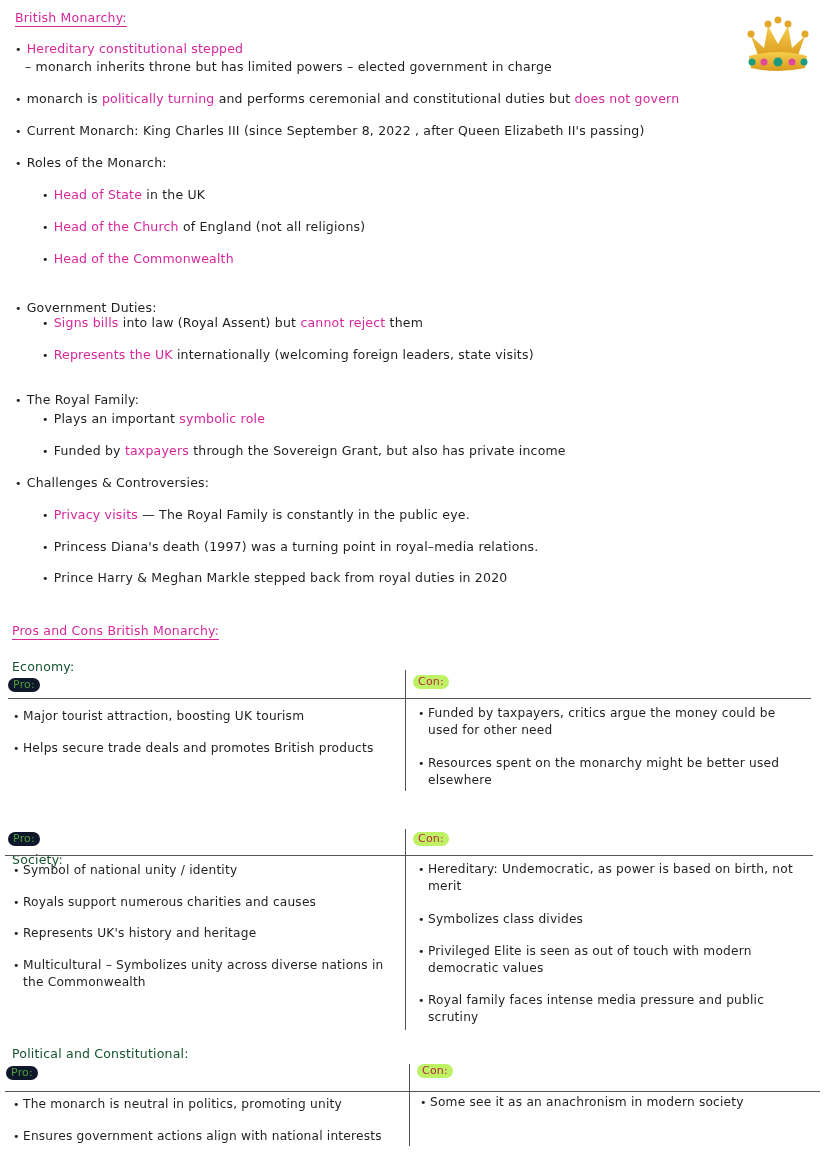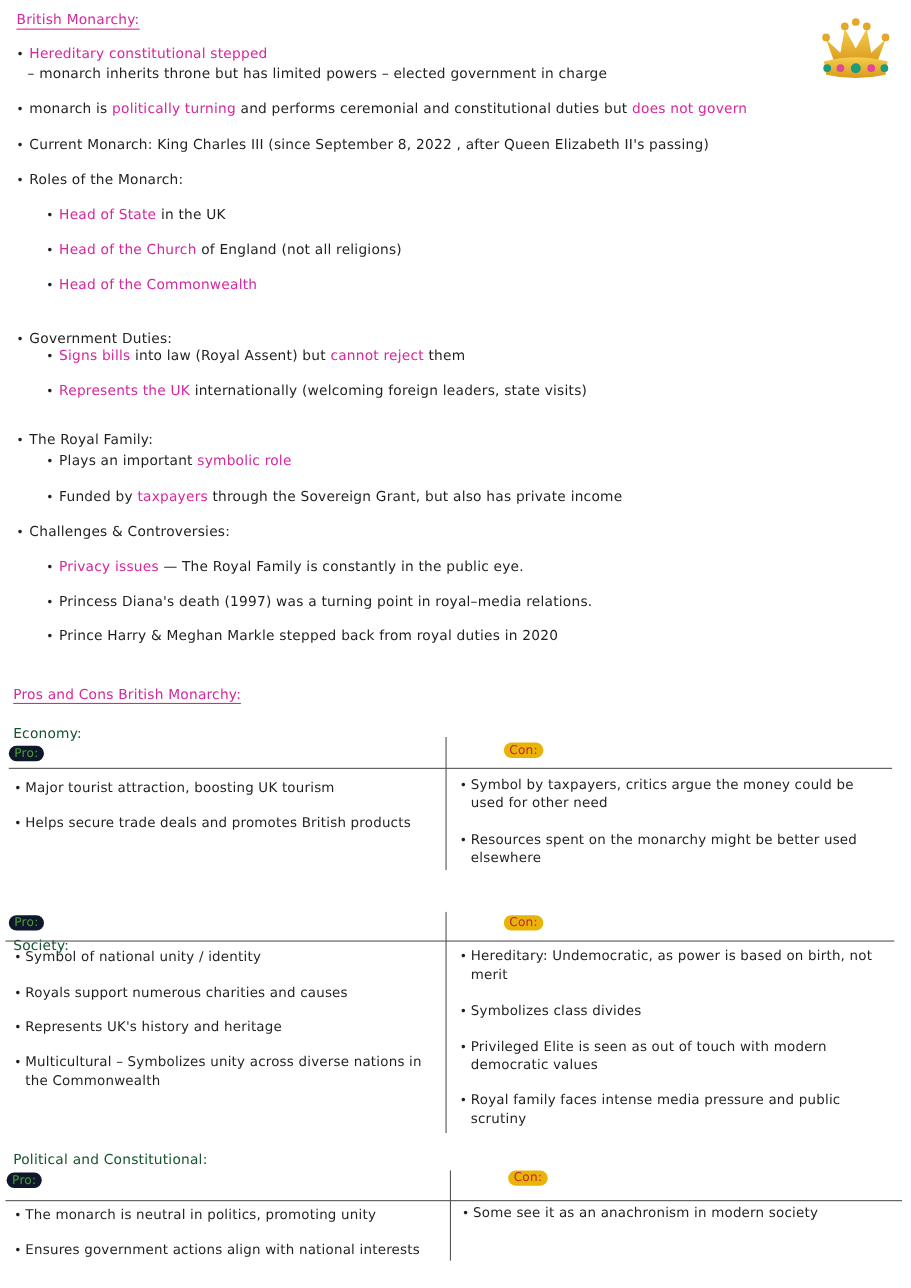--- a/index.html
+++ b/index.html
@@ -15,21 +15,21 @@
     border-bottom: 1.5px solid #d6279c; padding-bottom: 1px;
   }
   .bullet::before {
     content: "\2022"; margin-right: 5px; font-size: 11px; color: #222;
   }
   .sub { color: #14532d; font-size: 12.5px; }
   .tag {
     display: inline-block; font-size: 11px; padding: 0 5px; border-radius: 8px; line-height: 14px;
   }
   .tag.pro { background: #0f172a; color: #4d9e3c; }
-  .tag.con { background: #eab308; color: #b8283d; margin-left: 45px; }
+  .tag.con { background: #bef264; color: #b8283d; }
   .hline { position: absolute; height: 1.3px; background: #555; }
   .vline { position: absolute; width: 1.3px; background: #555; }
   .cell-item { position: absolute; white-space: normal; line-height: 17px; font-size: 12.2px; }
   .cell-item .b { position: absolute; left: 0; top: 0; font-size: 11px; }
   .cell-item .t { display: block; padding-left: 10px; }
   .crown { position: absolute; left: 745px; top: 16px; width: 66px; height: 58px; }
 </style>
 </head>
 <body>
 
@@ -70,21 +70,21 @@
 
 <div class="abs bullet" style="left:15px; top:276px;margin-top:24px;"><span>Government Duties:</span></div>
 <div class="abs bullet" style="left:42px; top:315px;"><span class="pink">Signs bills</span><span> into law (Royal Assent) but </span><span class="pink">cannot reject</span><span> them</span></div>
 <div class="abs bullet" style="left:42px; top:347px;"><span class="pink">Represents the UK</span><span> internationally (welcoming foreign leaders, state visits)</span></div>
 
 <div class="abs bullet" style="left:15px; top:379px;margin-top:13px;"><span>The Royal Family:</span></div>
 <div class="abs bullet" style="left:42px; top:411px;"><span>Plays an important </span><span class="pink">symbolic role</span></div>
 <div class="abs bullet" style="left:42px; top:443px;"><span>Funded by </span><span class="pink">taxpayers</span><span> through the Sovereign Grant, but also has private income</span></div>
 
 <div class="abs bullet" style="left:15px; top:475px;text-align:right;"><span>Challenges &amp; Controversies:</span></div>
-<div class="abs bullet" style="left:42px; top:507px;"><span class="pink">Privacy issues</span><span> — The Royal Family is constantly in the public eye.</span></div>
+<div class="abs bullet" style="left:42px; top:507px;"><span class="pink">Privacy visits</span><span> — The Royal Family is constantly in the public eye.</span></div>
 <div class="abs bullet" style="left:42px; top:539px;"><span>Princess Diana's death (1997) was a turning point in royal–media relations.</span></div>
 <div class="abs bullet" style="left:42px; top:570px;"><span>Prince Harry &amp; Meghan Markle stepped back from royal duties in 2020</span></div>
 
 <div class="abs h-title" style="left:12px; top:623px;">Pros and Cons British Monarchy:</div>
 
 <div class="abs sub" style="left:12px; top:659px;">Economy:</div>
 <div class="abs" style="left:8px; top:676px;"><span class="tag pro">Pro:</span></div>
 <div class="abs" style="left:413px; top:673px;"><span class="tag con">Con:</span></div>
 <div class="vline" style="left:405px; top:670px; height:121px;"></div>
 <div class="hline" style="left:8px; top:698px; width:803px;"></div>
@@ -92,21 +92,21 @@
 <div class="cell-item" style="left:13px; top:708px; width:385px;">
     <span class="b">•</span>
     <span class="t">Major tourist attraction, boosting UK tourism</span>
   </div>
 <div class="cell-item" style="left:13px; top:740px; width:385px;">
     <span class="b">•</span>
     <span class="t">Helps secure trade deals and promotes British products</span>
   </div>
 <div class="cell-item" style="left:418px; top:705px; width:380px;">
     <span class="b">•</span>
-    <span class="t">Symbol by taxpayers, critics argue the money could be used for other need</span>
+    <span class="t">Funded by taxpayers, critics argue the money could be used for other need</span>
   </div>
 <div class="cell-item" style="left:418px; top:755px; width:380px;">
     <span class="b">•</span>
     <span class="t">Resources spent on the monarchy might be better used elsewhere</span>
   </div>
 
 <div class="abs sub" style="left:12px; top:824px;margin-top:28px;">Society:</div>
 <div class="abs" style="left:8px; top:830px;"><span class="tag pro">Pro:</span></div>
 <div class="abs" style="left:413px; top:830px;"><span class="tag con">Con:</span></div>
 <div class="vline" style="left:405px; top:829px; height:201px;"></div>

